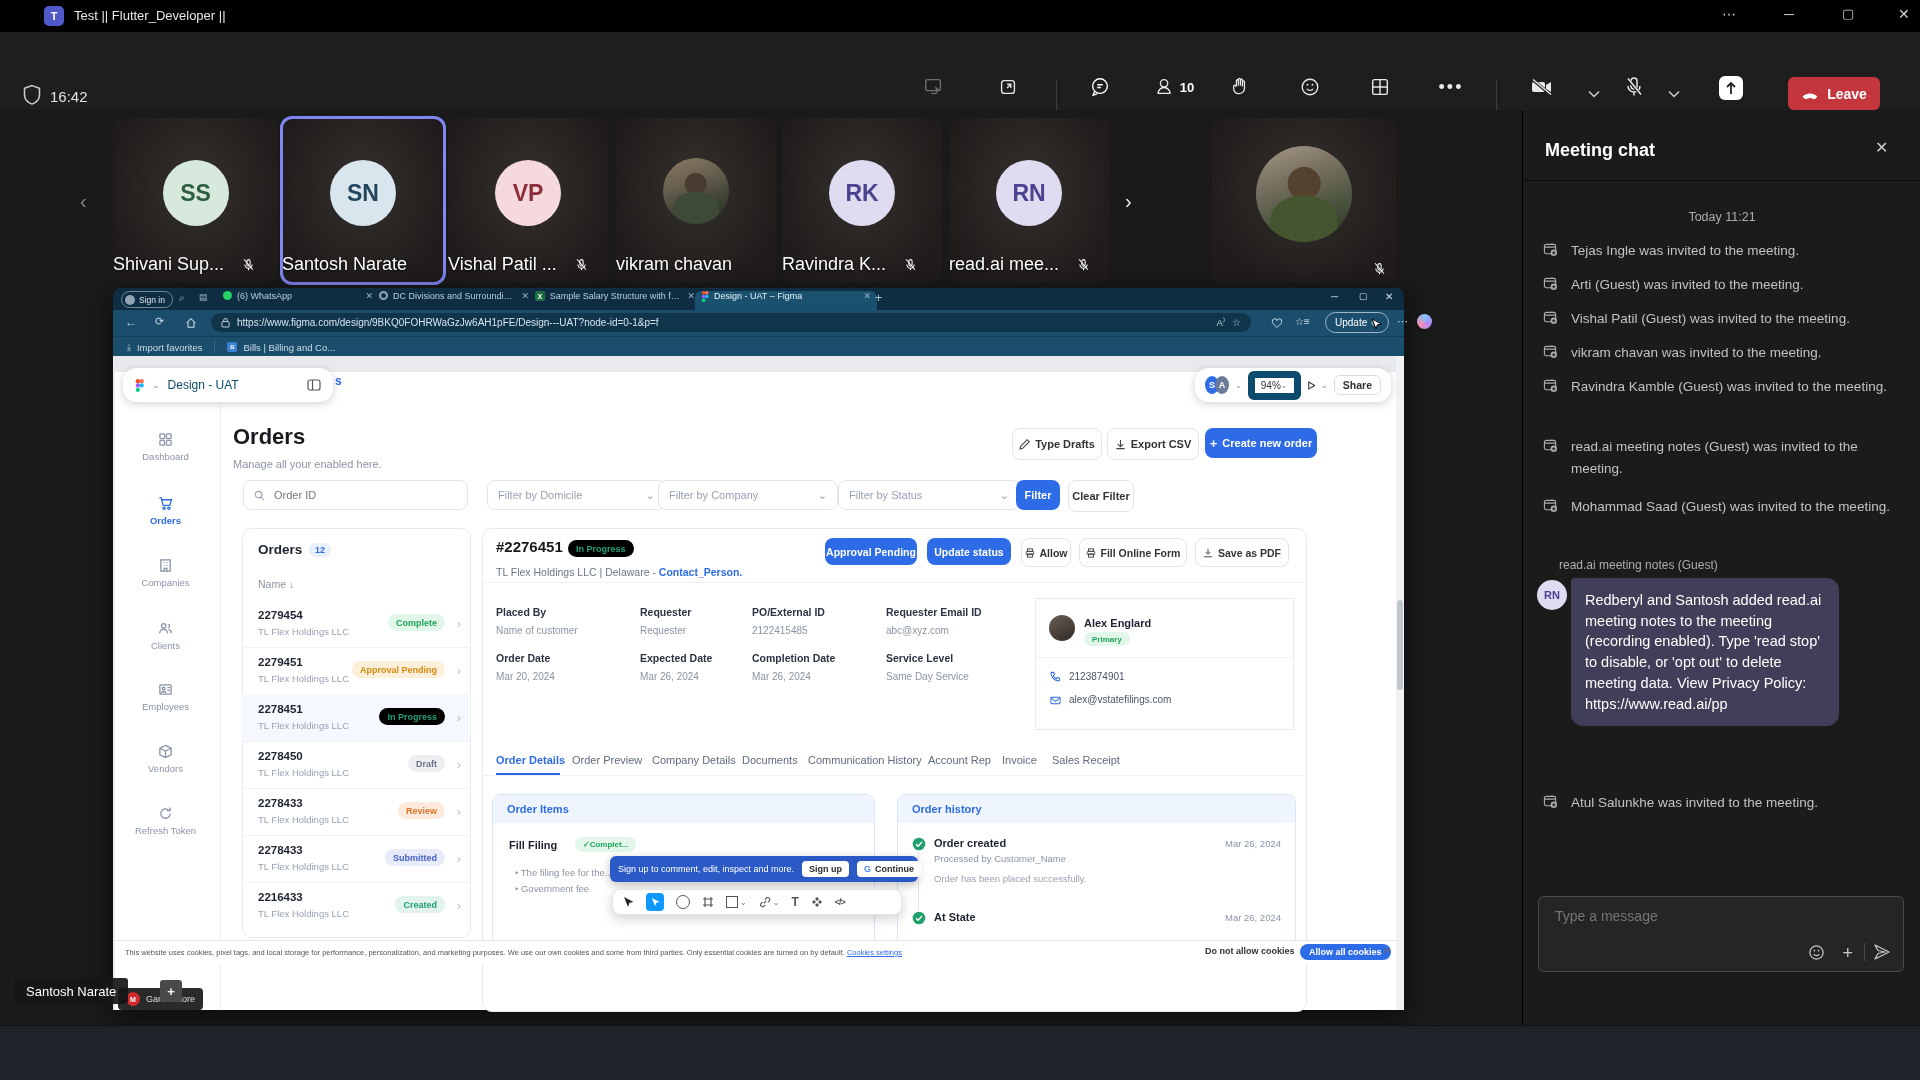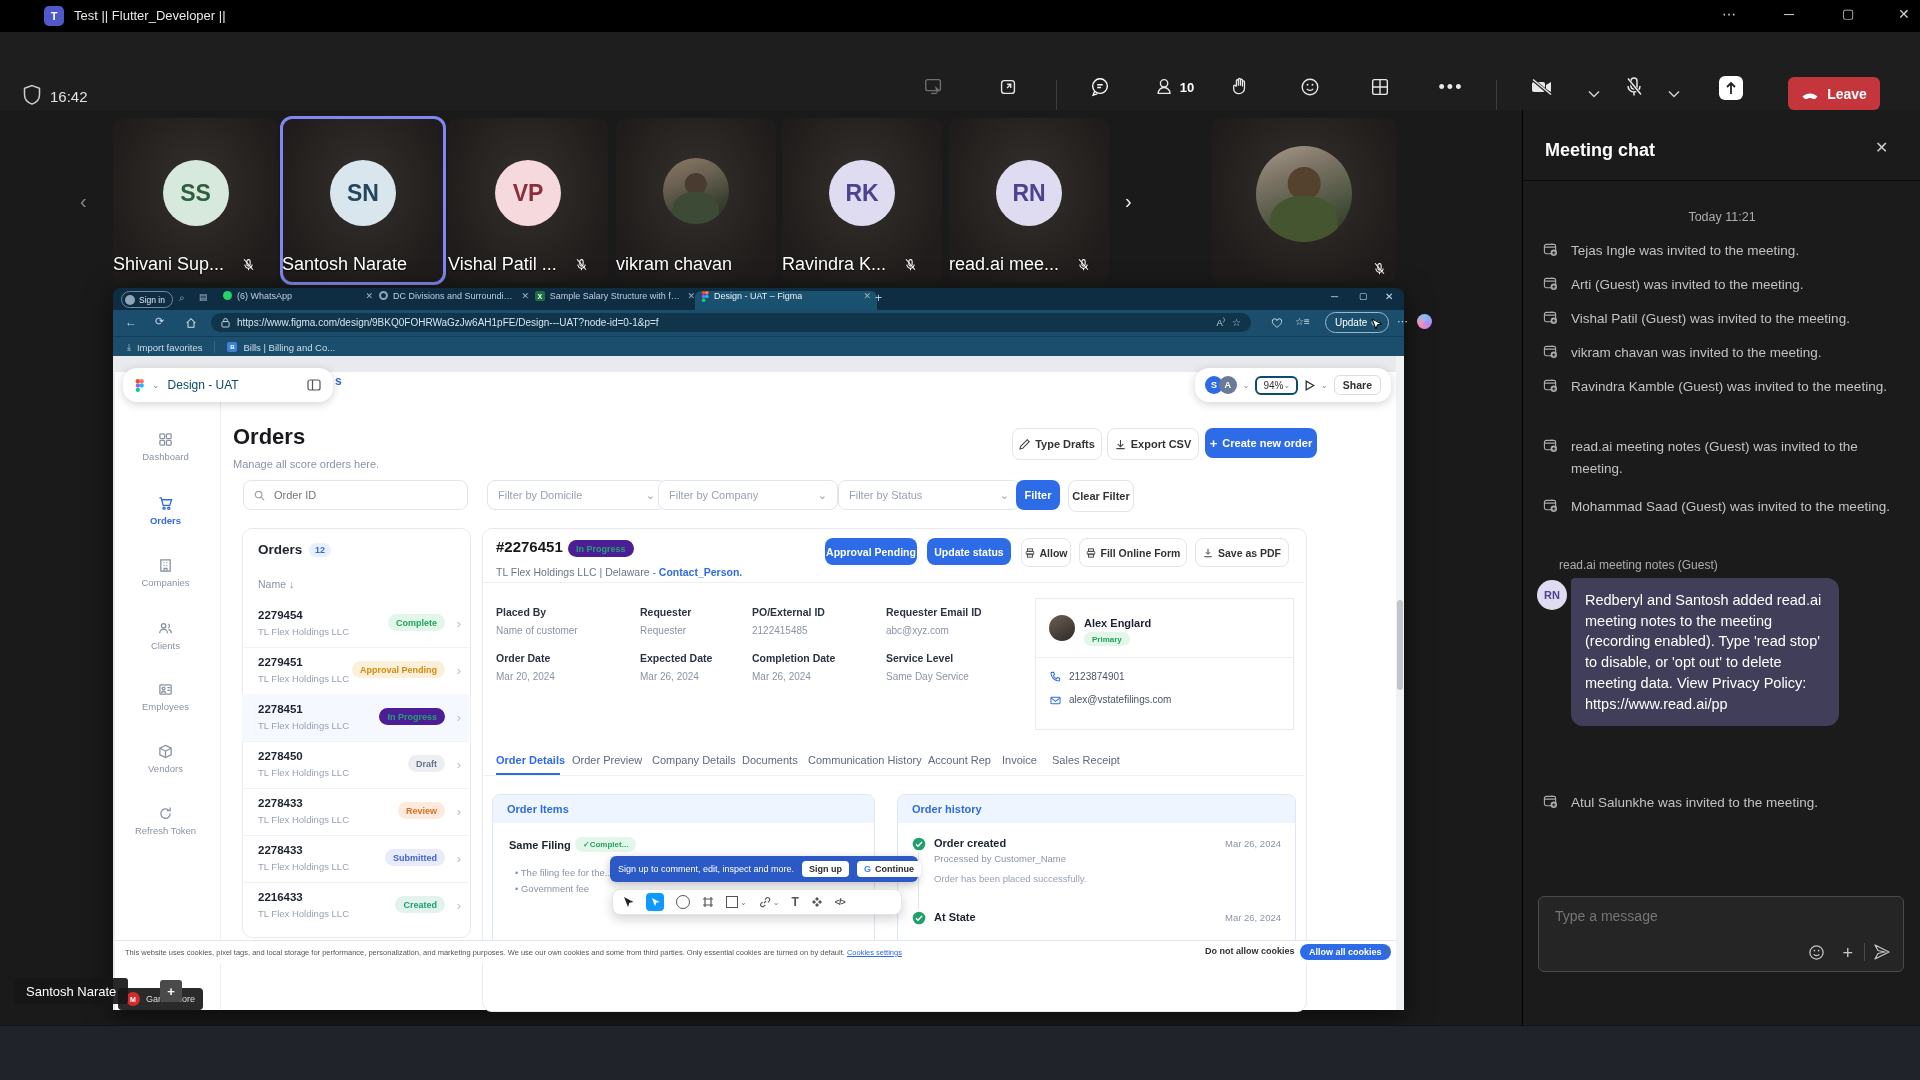--- a/index.html
+++ b/index.html
@@ -48,21 +48,21 @@
     color:#8a94a6;font-size:9.5px}
   .sbact{color:#2e6be6;font-weight:bold}
   .wbtn{display:inline-flex;align-items:center;gap:5px;justify-content:center;background:#fff;
     border:1px solid #e1e5ea;border-radius:8px;font-size:11px;color:#333;font-weight:600;cursor:pointer}
   .bbtn{display:inline-flex;align-items:center;gap:5px;justify-content:center;background:#2e6be6;border:none;
     border-radius:8px;font-size:11px;color:#fff;font-weight:600;cursor:pointer}
   .drop{display:flex;align-items:center;justify-content:space-between;padding:0 10px;border:1px solid #e1e5ea;
     border-radius:8px;font-size:11px;color:#98a2b3;background:#fff}
   .bdg{display:inline-flex;align-items:center;height:17px;padding:0 8px;border-radius:9px;font-size:9px;font-weight:bold;white-space:nowrap}
   .s-complete{background:#e3f6ea;color:#1fa45c}.s-pending{background:#fdf0da;color:#d48b10}
-  .s-progress{background:#4c1d95;color:#23a174}.s-draft{background:#eceef2;color:#697386}
+  .s-progress{background:#000000;color:#23a174}.s-draft{background:#eceef2;color:#697386}
   .s-review{background:#fdeadd;color:#dd7225}.s-submitted{background:#e7ebfa;color:#4860c9}
   .s-created{background:#e1f3ec;color:#1f9d74}
   .lrow{position:absolute;left:242px;width:227px;height:47px;border-bottom:1px solid #f0f2f5}
   .lid{position:absolute;left:16px;top:9px;font-size:11.5px;font-weight:bold;color:#1d2330}
   .lco{position:absolute;left:16px;top:26px;font-size:9.5px;color:#98a2b3}
   .lchev{position:absolute;right:8px;top:16px;color:#b7bfcc;font-size:13px}
   .lbdg{position:absolute;right:24px;top:14px}
   .flabel{font-size:10.5px;font-weight:bold;color:#2c3444}
   .fvalue{font-size:10px;color:#8a94a6;margin-top:7px}
   .dtab{position:absolute;top:0;font-size:11px;color:#5f6b7d;white-space:nowrap;cursor:pointer}
@@ -432,21 +432,21 @@
       <span>Vendors</span>
     </div>
     <div class="sbitem" style="top:450px">
       <svg width="15" height="15" viewBox="0 0 16 16">
           <path d="M13 8a5 5 0 1 1-1.5-3.5M13 1.5V5h-3.5" fill="none" stroke="#8a94a6" stroke-width="1.4"></path>
         </svg>
       <span>Refresh Token</span>
     </div>
 
     <span class="ab" style="left:120px;top:68px;font-size:22px;font-weight:bold;color:#17191c">Orders</span>
-    <span class="ab" style="left:120px;top:102px;font-size:11px;color:#8a94a6">Manage all score orders here.</span>
+    <span class="ab" style="left:120px;top:102px;font-size:11px;color:#8a94a6">Manage all your enabled here.</span>
     <div class="ab wbtn" style="left:899px;top:72px;width:88px;height:30px">
       <svg width="11" height="11" viewBox="0 0 12 12">
           <path d="M1 11l.8-3L9 .8 11.2 3 4 10.2z" fill="none" stroke="#444" stroke-width="1.2"></path>
         </svg>
       <span>Type Drafts</span>
     </div>
     <div class="ab wbtn" style="left:994px;top:72px;width:90px;height:30px">
       <svg width="11" height="11" viewBox="0 0 12 12">
           <path d="M6 1v7M3 5.5L6 8.5l3-3M1.5 10.5h9" fill="none" stroke="#444" stroke-width="1.2"></path>
         </svg>
@@ -628,21 +628,21 @@
       <span class="dtab" style="left:506px">Invoice</span>
       <span class="dtab" style="left:556px">Sales Receipt</span>
     </div>
     <div class="ab" style="left:383px;top:417px;width:64px;height:2px;background:#2e6be6"></div>
     <div class="ab" style="left:370px;top:419px;width:821px;height:1px;background:#eef1f4"></div>
 
     <div class="ab" style="left:379px;top:438px;width:381px;height:160px;border:1px solid #dbe7f7;border-radius:8px;background:#fff">
       <div class="cardhead">
           <span>Order Items</span>
         </div>
-      <span class="ab" style="left:16px;top:44px;font-size:11px;font-weight:bold;color:#1d2330">Same Filing</span>
+      <span class="ab" style="left:16px;top:44px;font-size:11px;font-weight:bold;color:#1d2330">Fill Filing</span>
       <span class="ab bdg s-complete" style="left:82px;top:42px;height:15px;font-size:8px">✓ <span>Complet...</span></span>
       <span class="ab" style="left:22px;top:72px;font-size:9.5px;color:#8a94a6">• <span>The filing fee for the...</span></span>
       <span class="ab" style="left:22px;top:88px;font-size:9.5px;color:#8a94a6">• <span>Government fee</span></span>
     </div>
 
     <div class="ab" style="left:784px;top:438px;width:397px;height:160px;border:1px solid #dbe7f7;border-radius:8px;background:#fff">
       <div class="cardhead">
           <span>Order history</span>
         </div>
       <svg class="ab" style="left:14px;top:42px" width="14" height="14" viewBox="0 0 14 14">
@@ -725,21 +725,21 @@
       <svg width="14" height="12" viewBox="0 0 14 12" style="margin-left:auto">
           <rect x="1" y="1" width="12" height="10" rx="2" fill="none" stroke="#555" stroke-width="1.2"></rect>
           <line x1="5.5" y1="1" x2="5.5" y2="11" stroke="#555" stroke-width="1.2"></line>
         </svg>
     </div>
     <b class="ab" style="left:222px;top:18px;color:#2e6be6;font-size:12px;z-index:4">s</b>
     <div class="ab flx" style="left:1082px;top:12px;width:196px;height:34px;background:#fff;border-radius:14px;box-shadow:0 2px 10px rgba(0,0,0,.18);gap:6px;padding:0 10px;box-sizing:border-box;z-index:5">
       <div class="sq" style="width:18px;height:18px;border-radius:50%;background:#2e6be6;font-size:9px">S</div>
       <div class="sq" style="width:18px;height:18px;border-radius:50%;background:#6b7a99;font-size:9px;margin-left:-10px">A</div>
       <span style="color:#888;font-size:8px">⌄</span>
-      <span class="flx" style="border:2px solid #0c4a6e;border-radius:6px;padding:2px 6px;color:#333;font-size:10px">
+      <span class="flx" style="border:7px solid #0c4a6e;border-radius:6px;padding:2px 6px;color:#333;font-size:10px">
           <span>94%</span>
           <span style="color:#888;font-size:8px">⌄</span>
         </span>
       <svg width="11" height="11" viewBox="0 0 10 10">
           <path d="M2 1l7 4-7 4z" fill="none" stroke="#333" stroke-width="1.2"></path>
         </svg>
       <span style="color:#888;font-size:8px">⌄</span>
       <span style="border:1px solid #dcdcdc;border-radius:6px;padding:3px 8px;color:#333;font-size:10.5px;font-weight:600">Share</span>
     </div>
   </div>

